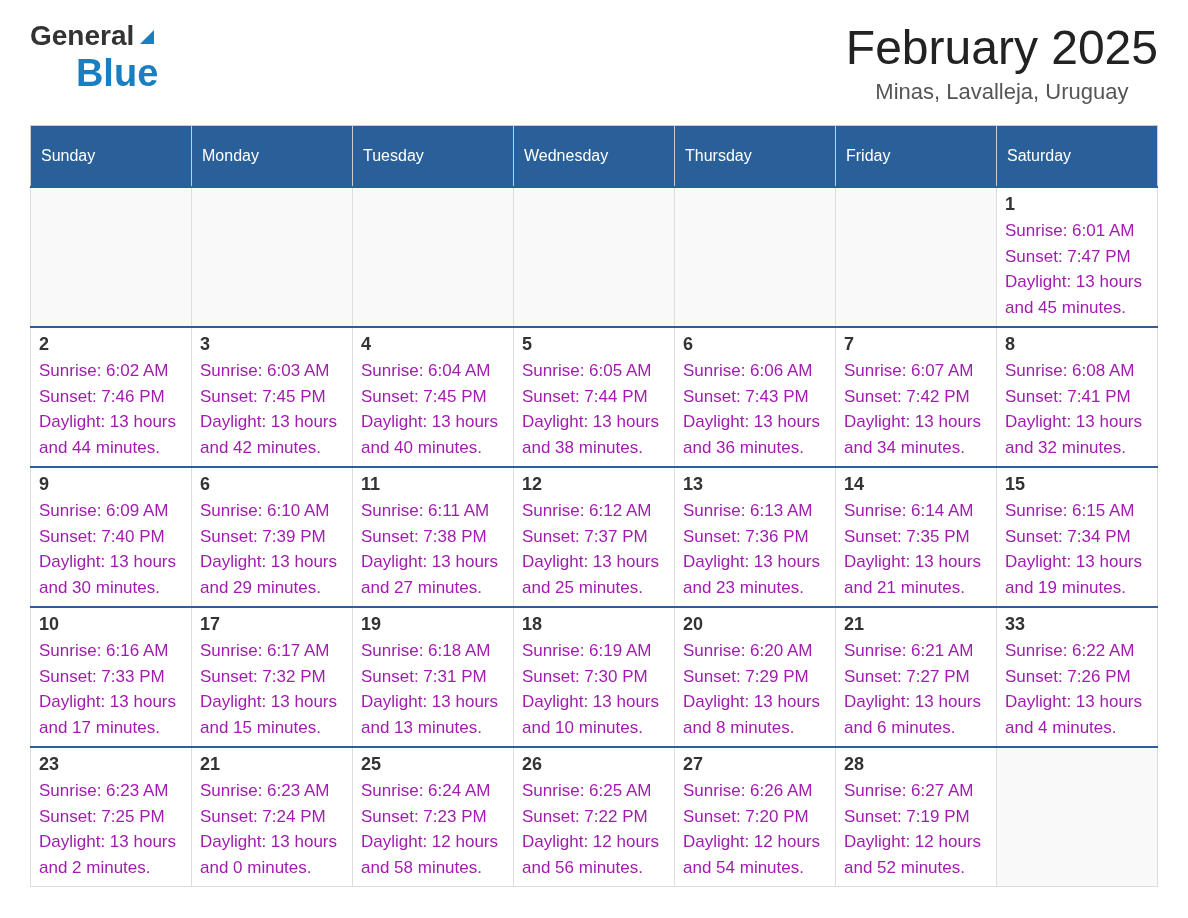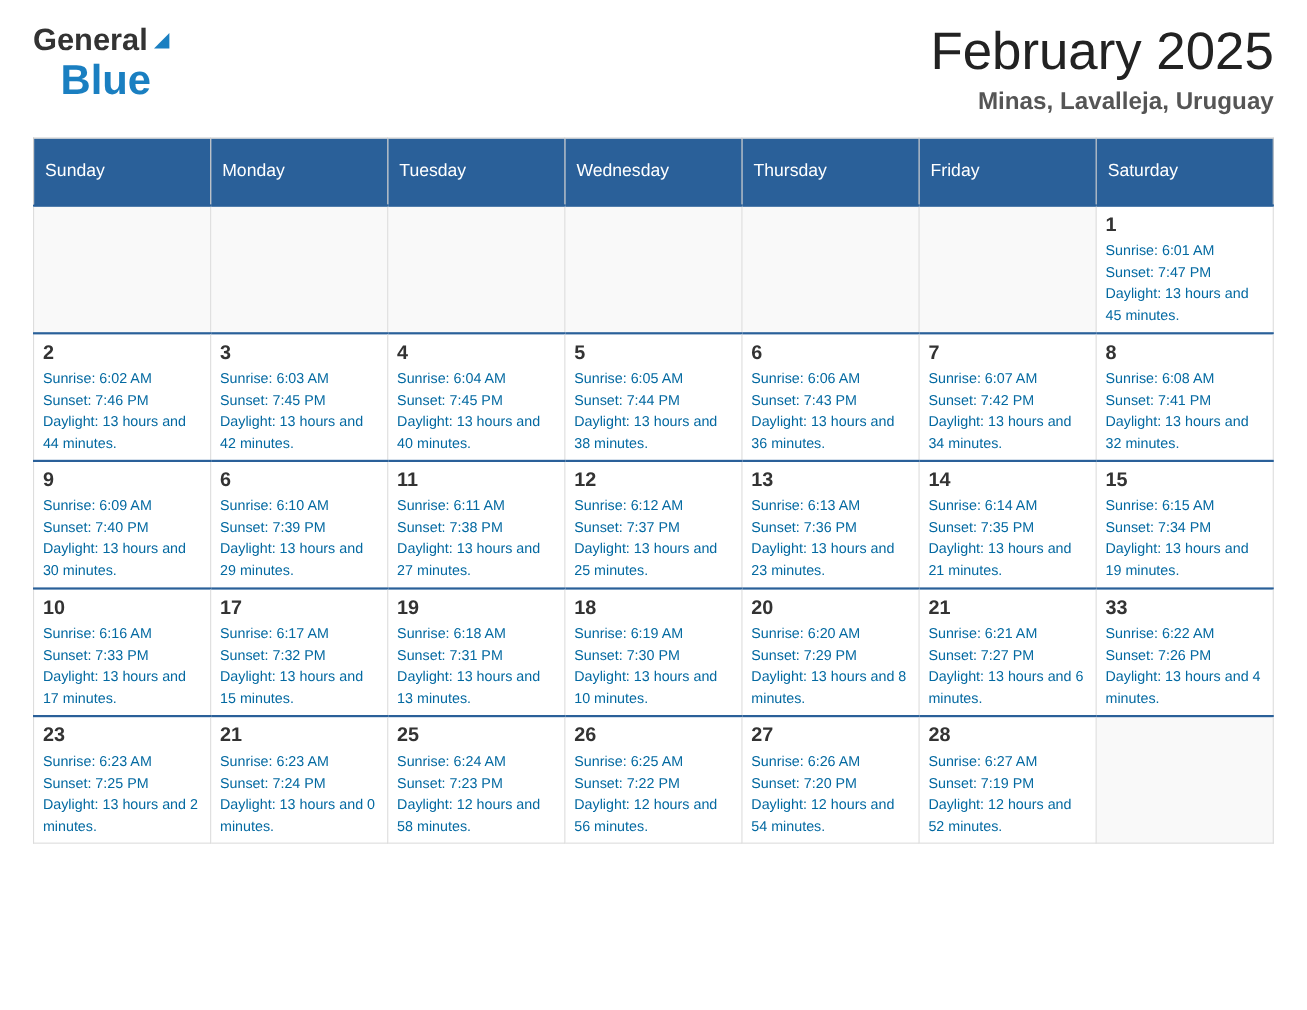--- a/index.html
+++ b/index.html
@@ -12,39 +12,38 @@
     }
     .header {
       display: flex;
       justify-content: space-between;
       align-items: flex-start;
       margin-bottom: 20px;
     }
     .logo-wrapper {
       display: flex;
       flex-direction: column;
-      align-items: center;
+      align-items: flex-end;
     }
     .logo-row1 {
       display: flex;
       align-items: center;
     }
     .title-section {
-      text-align: right;
+      text-align: center;
     }
     .month-title {
       font-size: 48px;
       font-weight: normal;
       color: #222;
     }
     .location-title {
       font-size: 22px;
       color: #555;
       margin-top: 4px;
-      font-weight: bold;
     }
     .calendar {
       width: 100%;
       border-collapse: collapse;
       border: 1px solid #ccc;
     }
     .calendar th {
       background-color: #2a6099;
       color: #fff;
       font-size: 16px;
@@ -63,22 +62,22 @@
       color: #333;
     }
     .day-number {
       font-size: 18px;
       font-weight: bold;
       color: #333;
       display: block;
       margin-bottom: 3px;
     }
     .day-info {
-      font-size: 13px;
-      color: #0369a1;
+      font-size: 17px;
+      color: #a21caf;
       line-height: 1.5;
     }
     .empty-cell {
       background: #f9f9f9;
     }
     tr.week-row td {
       border-top: 2px solid #2a6099;
     }
   </style>
 </head>

